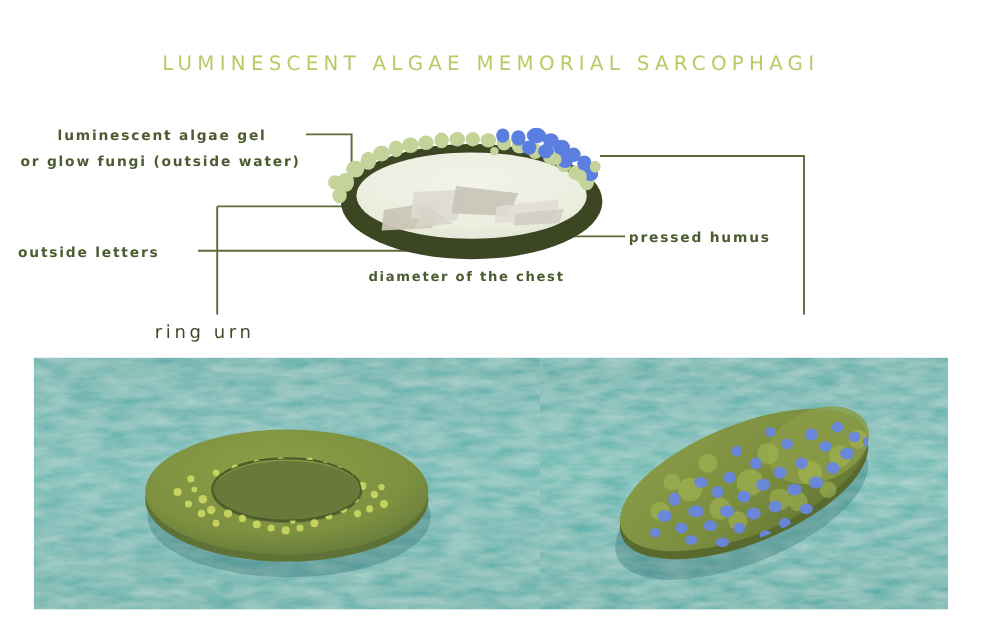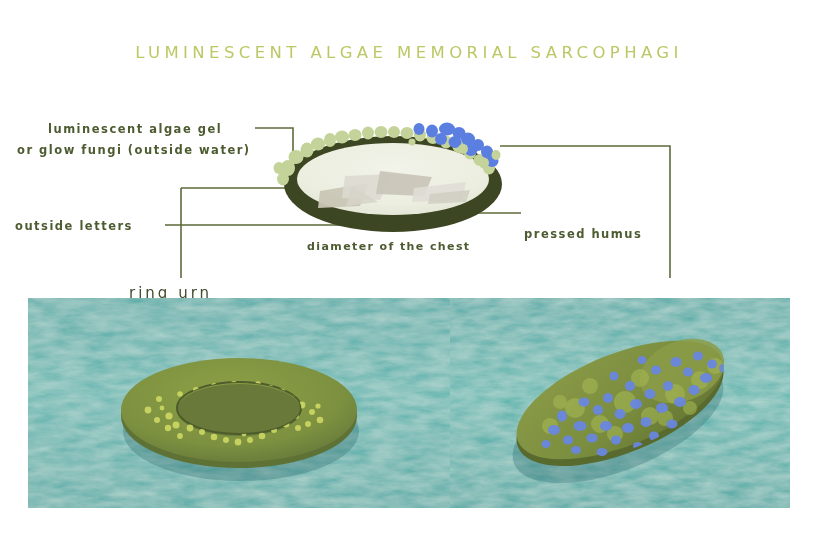--- a/index.html
+++ b/index.html
@@ -28,21 +28,21 @@
     color: #bdc865;
     font-weight: 400;
     white-space: nowrap;
     margin-top: 25px;
   }
 
   
   #diagram {
     position: absolute;
     left: 0;
-    top: 16px;
+    top: 0;
     width: 814px;
     height: 296px;
   }
   #diagram-svg {
     position: absolute;
     left: 0;
     top: 0;
   }
 
   
@@ -63,21 +63,21 @@
     color: #414b2b;
     font-size: 15px;
     letter-spacing: 3px;
     font-weight: 400;
     white-space: nowrap;
   }
 
   #label-algae-1 { left: 48px;  top: 106px; }
   #label-algae-2 { left: 17px;  top: 127px; }
   #label-farewell{ left: 15px;  top: 203px; }
-  #label-humus   { left: 524px; top: 191px; margin-top: 20px; }
+  #label-humus   { left: 524px; top: 191px; }
   #label-diameter{ left: 307px; top: 224px; }
   #label-ring-urn    { left: 129px; top: 268px; }
   #label-sarcophagus { left: 516px; top: 268px; }
 
   
   #photo-strip {
     position: absolute;
     left: 28px;
     top: 298px;
     width: 762px;

